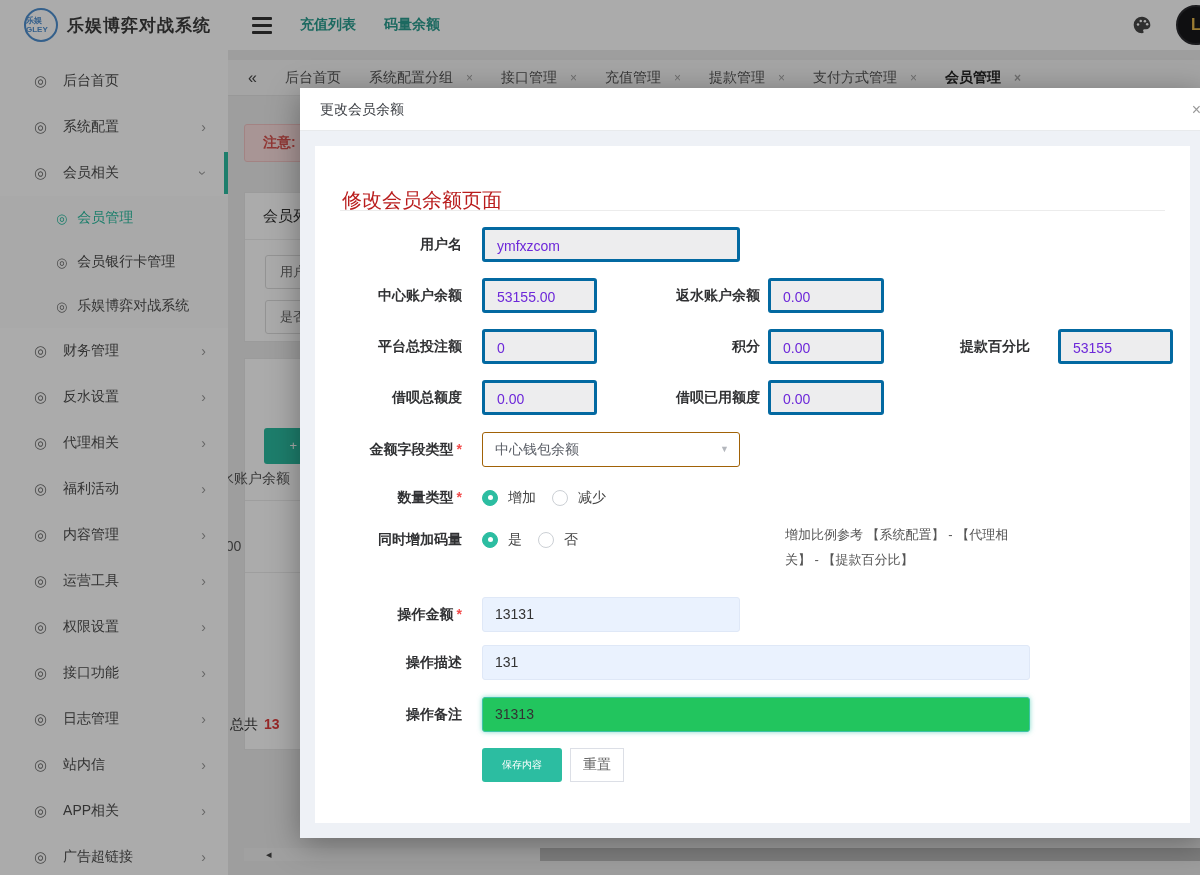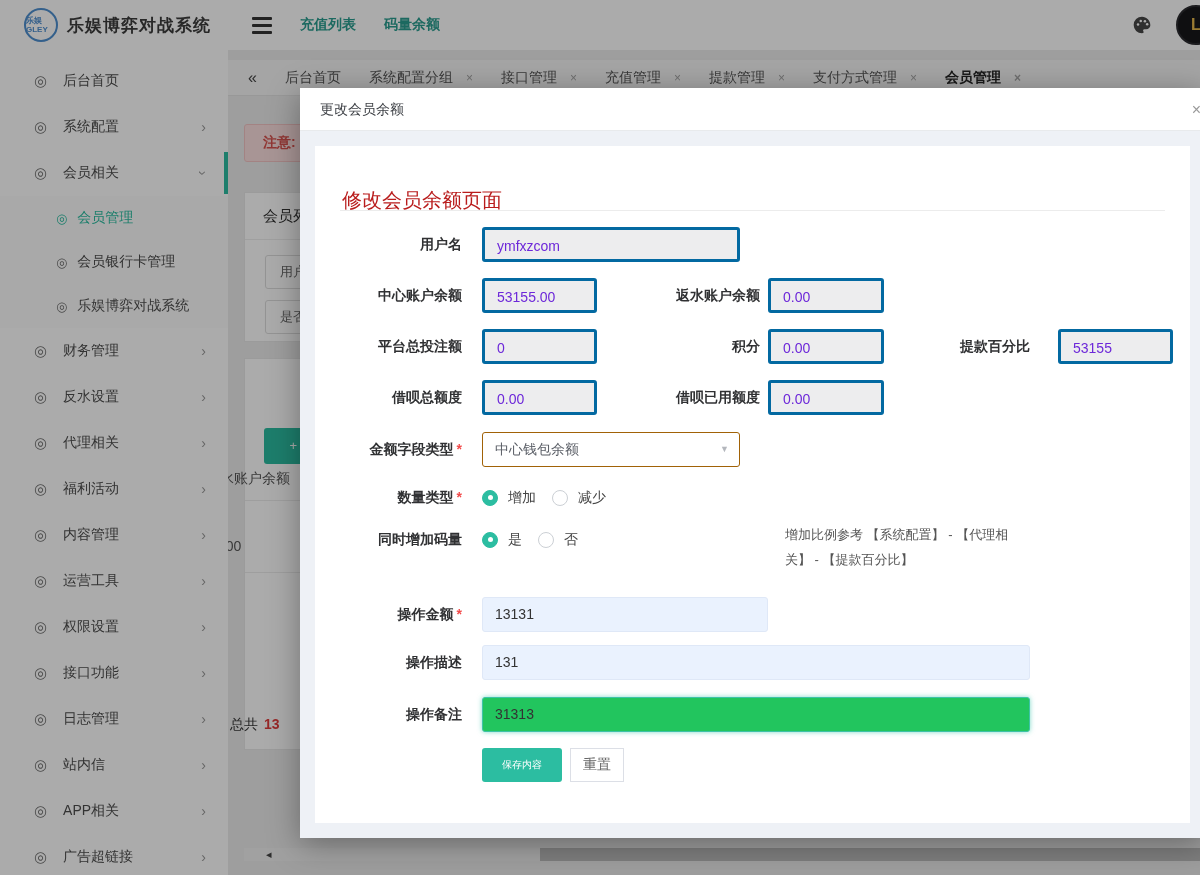--- a/index.html
+++ b/index.html
@@ -320,21 +320,21 @@
         </span>
       <span class="rlab">是</span>
       <span class="radio"></span>
       <span class="rlab">否</span>
     </div>
     <div class="note">增加比例参考 【系统配置】 - 【代理相关】 - 【提款百分比】</div>
 
     <div class="lb" style="left:7px;top:451px">
       <span>操作金额</span><span class="req">*</span>
     </div>
-    <div class="box blue" style="left:167px;top:451px;width:286px">13131</div>
+    <div class="box blue" style="left:167px;top:451px;width:258px">13131</div>
 
     <div class="lb" style="left:7px;top:499px">操作描述</div>
     <div class="box blue" style="left:167px;top:499px;width:548px">131</div>
 
     <div class="lb" style="left:7px;top:551px">操作备注</div>
     <div class="box focus" style="left:167px;top:551px;width:548px">31313</div>
 
     <button class="btn-save">保存内容</button>
     <button class="btn-reset">重置</button>
   </div>

